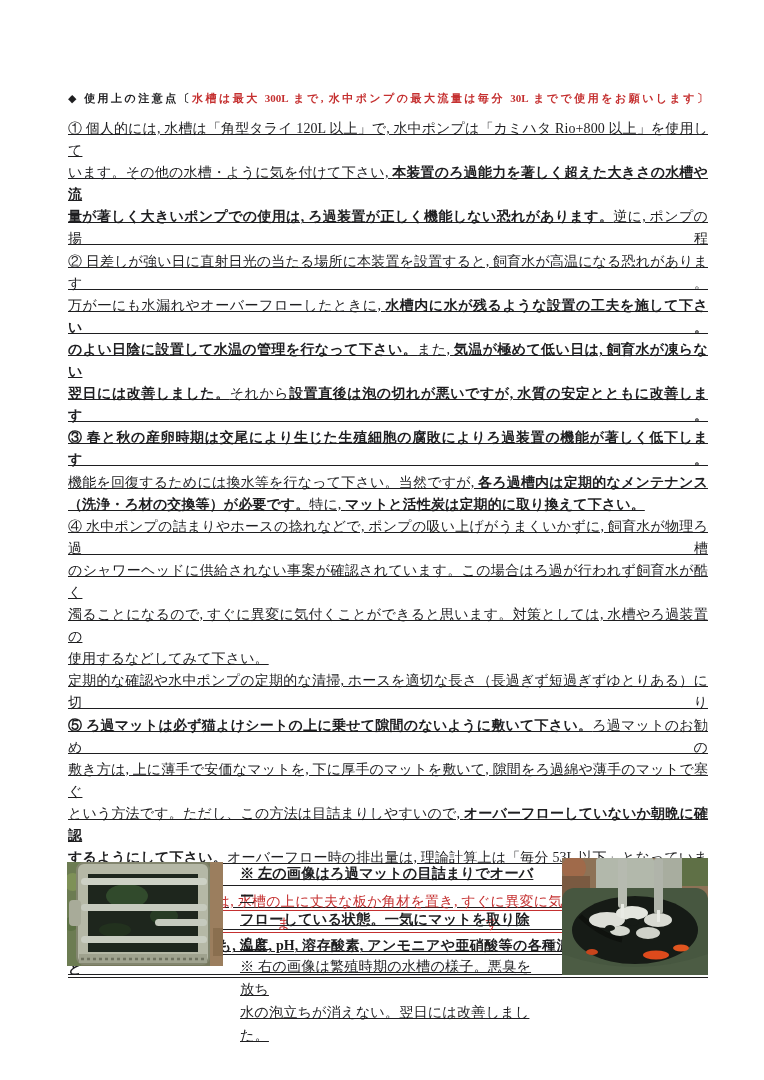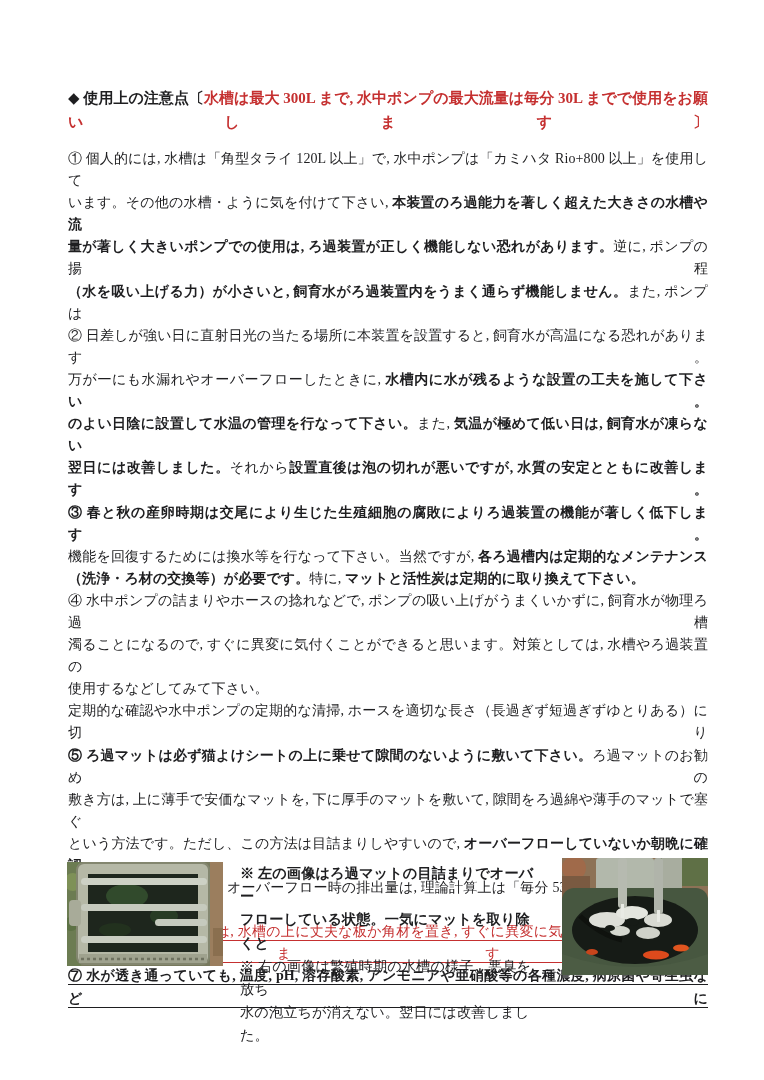--- a/index.html
+++ b/index.html
@@ -10,27 +10,28 @@
   body{
     width:764px;height:1080px;background:#ffffff;position:relative;
     font-family:"Liberation Serif","DejaVu Serif",serif;
     color:var(--ink);
     overflow:hidden;
   }
   .doc{
     position:absolute;left:68px;top:86px;width:640px;
   }
   .title-line{
-    font-size:15px;font-weight:bold;line-height:24px;
+    font-size:11px;font-weight:bold;line-height:24px;
     text-align:justify;text-align-last:justify;
-    margin-bottom:14px;white-space:normal;
+    margin-bottom:8px;white-space:normal;
   }
   .line{
     font-size:14px;line-height:22.1px;min-height:22.1px;
     letter-spacing:0.1px;
+    text-decoration:underline;
   }
   .line.justify{text-align:justify;text-align-last:justify;}
   .line.left{text-align:center;text-align-last:left;}
   .b{font-weight:bold;}
   .r{color:var(--red);}
   .u{text-decoration:underline;text-underline-offset:3.5px;text-decoration-thickness:1px;}
   .footer{
     position:absolute;left:67px;top:858px;width:641px;
     display:flex;align-items:flex-start;
   }
@@ -45,29 +46,29 @@
 </style>
 </head>
 <body>
 
 <div class="doc">
   <div class="title-line"><span class="b ">◆ 使用上の注意点〔</span><span class="b r ">水槽は最大 300L まで, 水中ポンプの最大流量は毎分 30L までで使用をお願いします〕</span></div>
   <div>
       <div class="line justify"><span class="">① 個人的には, 水槽は「角型タライ 120L 以上」で, 水中ポンプは「カミハタ Rio+800 以上」を使用して</span></div>
       <div class="line justify"><span class="">います。その他の水槽・ように気を付けて下さい, </span><span class="b ">本装置のろ過能力を著しく超えた大きさの水槽や流</span></div>
       <div class="line justify"><span class="b ">量が著しく大きいポンプでの使用は, ろ過装置が正しく機能しない恐れがあります。</span><span class="">逆に, ポンプの揚程</span></div>
-      <div class="line justify"><span class="b ">（水を吸い上げる力）が小さいと, 飼育水がろ過装置内をうまく通らず機能しません。</span><span class="">また, ポンプは</span></div>
       <div class="line justify"><span class="">② 日差しが強い日に直射日光の当たる場所に本装置を設置すると, 飼育水が高温になる恐れがあります。</span></div>
       <div class="line justify"><span class="">万が一にも水漏れやオーバーフローしたときに, </span><span class="b ">水槽内に水が残るような設置の工夫を施して下さい。</span></div>
       <div class="line justify"><span class="b ">のよい日陰に設置して水温の管理を行なって下さい。</span><span class="">また, </span><span class="b ">気温が極めて低い日は, 飼育水が凍らない</span></div>
       <div class="line justify"><span class="b ">翌日には改善しました。</span><span class="">それから</span><span class="b ">設置直後は泡の切れが悪いですが, 水質の安定とともに改善します。</span></div>
       <div class="line justify"><span class="b ">③ 春と秋の産卵時期は交尾により生じた生殖細胞の腐敗によりろ過装置の機能が著しく低下します。</span></div>
       <div class="line justify"><span class="">機能を回復するためには換水等を行なって下さい。当然ですが, </span><span class="b ">各ろ過槽内は定期的なメンテナンス</span></div>
       <div class="line left"><span class="b ">（洗浄・ろ材の交換等）が必要です。</span><span class="">特に, </span><span class="b ">マットと活性炭は定期的に取り換えて下さい。</span></div>
       <div class="line justify"><span class="">④ 水中ポンプの詰まりやホースの捻れなどで, ポンプの吸い上げがうまくいかずに, 飼育水が物理ろ過槽</span></div>
+      <div class="line justify"><span class="">のシャワーヘッドに供給されない事案が確認されています。この場合はろ過が行われず飼育水が酷く</span></div>
       <div class="line justify"><span class="">濁ることになるので, すぐに異変に気付くことができると思います。対策としては, 水槽やろ過装置の</span></div>
       <div class="line left"><span class="">使用するなどしてみて下さい。</span></div>
       <div class="line justify"><span class="">定期的な確認や水中ポンプの定期的な清掃, ホースを適切な長さ（長過ぎず短過ぎずゆとりある）に切り</span></div>
       <div class="line justify"><span class="b ">⑤ ろ過マットは必ず猫よけシートの上に乗せて隙間のないように敷いて下さい。</span><span class="">ろ過マットのお勧めの</span></div>
       <div class="line justify"><span class="">敷き方は, 上に薄手で安価なマットを, 下に厚手のマットを敷いて, 隙間をろ過綿や薄手のマットで塞ぐ</span></div>
       <div class="line justify"><span class="">という方法です。ただし、この方法は目詰まりしやすいので, </span><span class="b ">オーバーフローしていないか朝晩に確認</span></div>
       <div class="line justify"><span class="b ">するようにして下さい。</span><span class="">オーバーフロー時の排出量は, 理論計算上は「毎分 53L 以下」となっています。</span></div>
       <div class="line justify"><span class="">⑥ </span><span class="r u ">水漏れが不安な場合は, 水槽の上に丈夫な板か角材を置き, すぐに異変に気付くことができると思います。</span></div>
       <div class="line justify"><span class="b u ">⑦ 水が透き通っていても, 温度, pH, 溶存酸素, アンモニアや亜硝酸等の各種濃度, 病原菌や寄生虫などに</span></div>
     </div>

